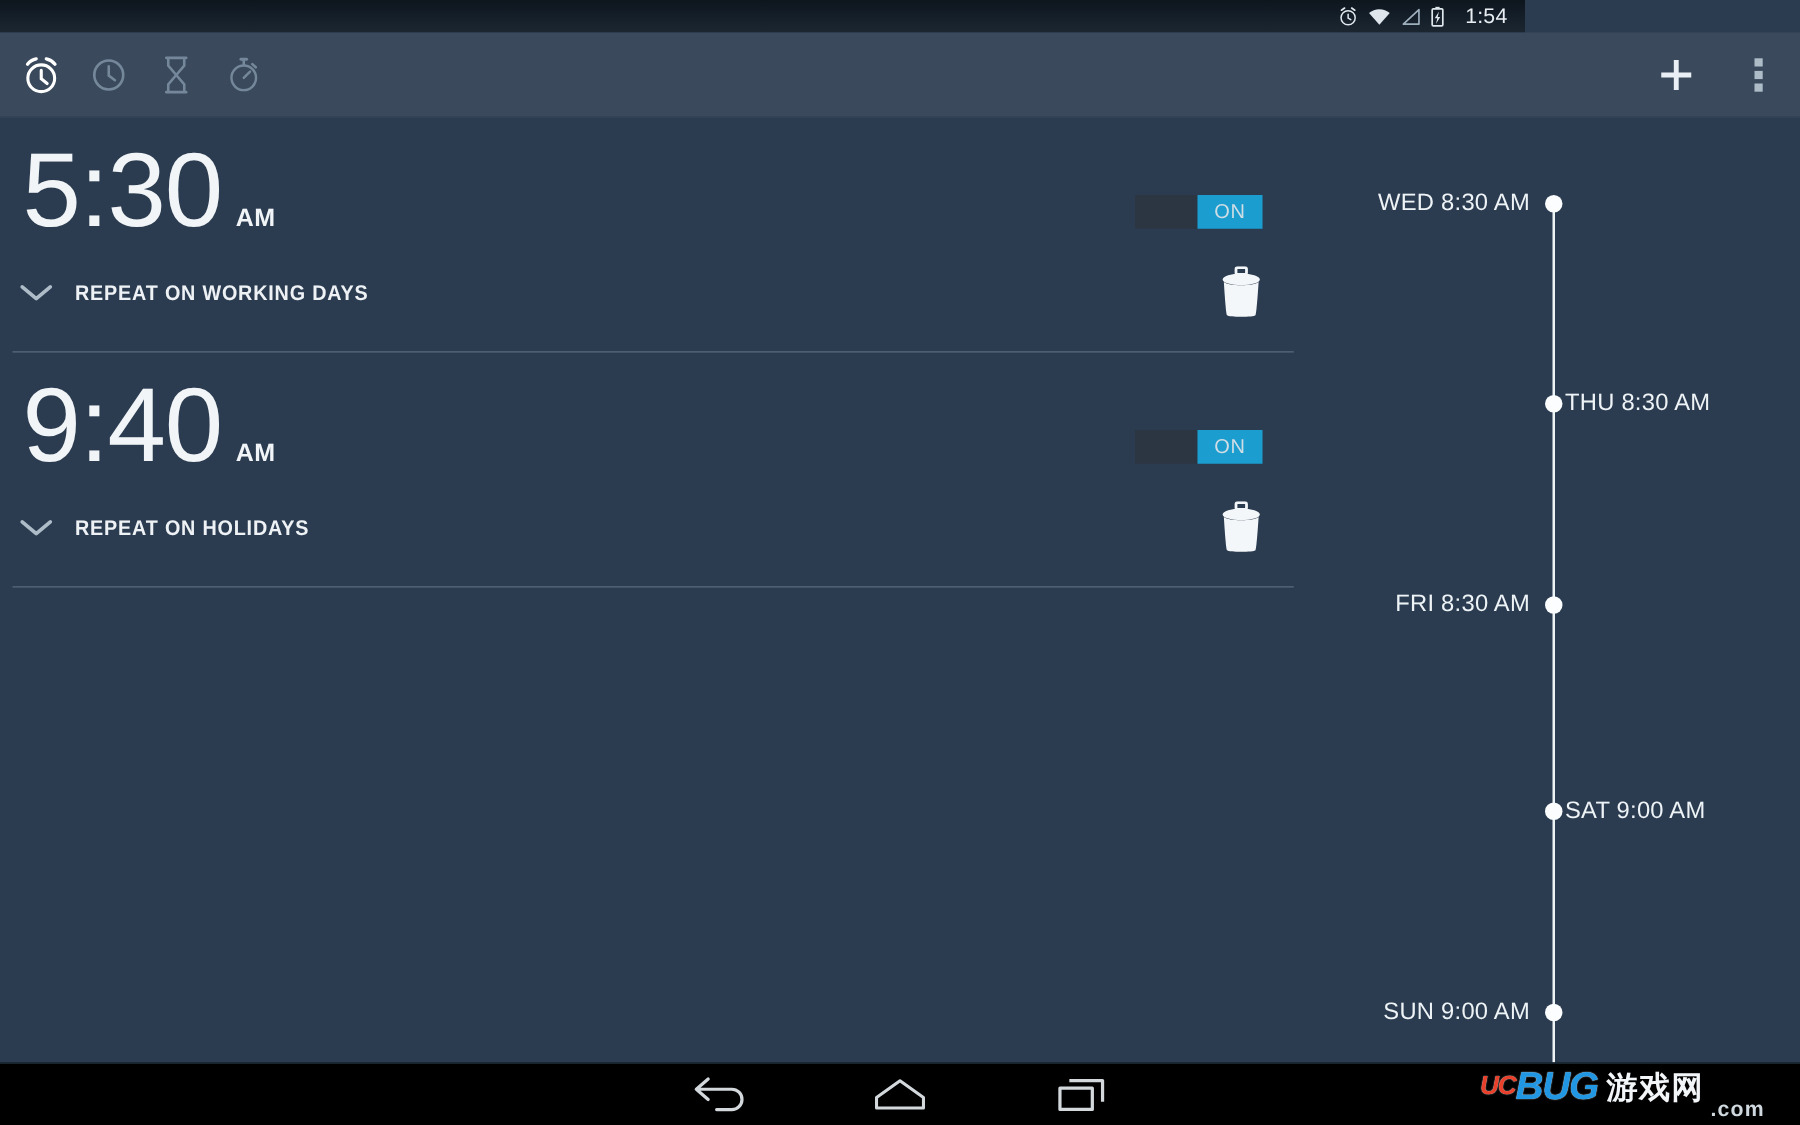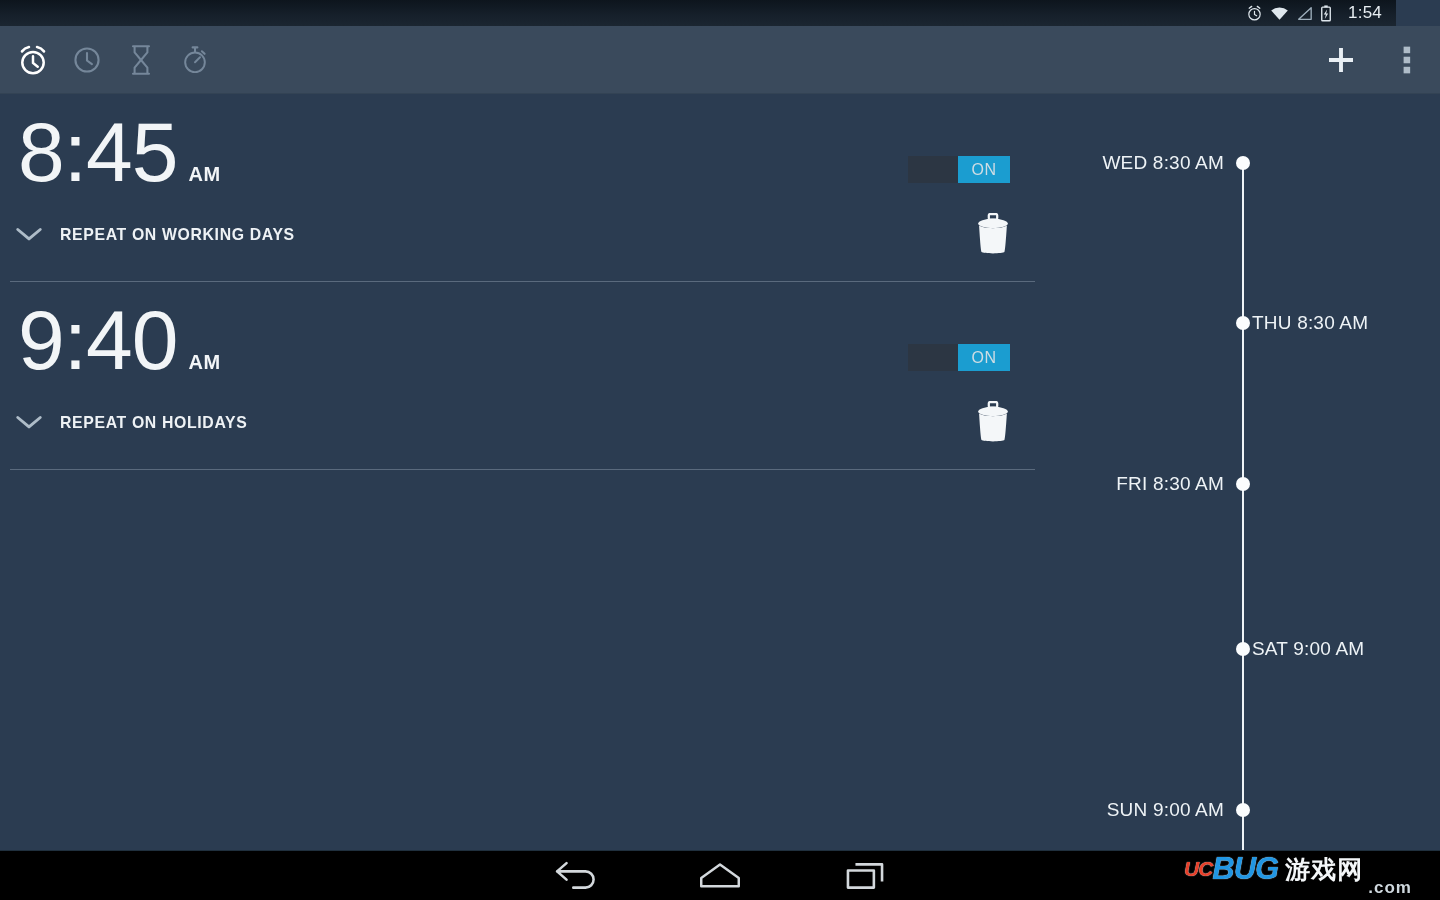--- a/index.html
+++ b/index.html
@@ -11,21 +11,21 @@
   }
   #app {
     position:relative;
     width:1440px; height:900px;
     background:#2b3c51;
   }
 
   
   #status-bar {
     position:absolute; top:0; left:0;
-    width:1396px; height:26px;
+    width:1220px; height:26px;
     background:linear-gradient(to bottom,#0d151d 0%,#16202b 60%,#1b2631 100%);
     display:flex; align-items:flex-end; justify-content:flex-end;
     padding-right:14px;
   }
   .sb-icons { display:flex; align-items:center; gap:7px; }
   .sb-ico { display:block; }
   #status-clock {
     color:#e8eef2; font-size:17px; font-weight:400;
     margin-left:9px; letter-spacing:.2px;
     line-height:26px;
@@ -269,21 +269,21 @@
           <rect x="1.2" y="19.6" width="5.4" height="5.4" fill="#aebcc8"></rect>
         </svg>
       </div>
     </div>
   </div>
 
   <div id="alarm-list">
 
     <div class="alarm-row">
       <div class="alarm-time-wrap">
-        <span class="alarm-time">8:45</span>
+        <span class="alarm-time">5:30</span>
         <span class="alarm-meridiem">AM</span>
       </div>
 
       <div class="toggle">
         <div class="toggle-track"></div>
         <div class="toggle-thumb">
           <span>ON</span>
         </div>
       </div>
 

